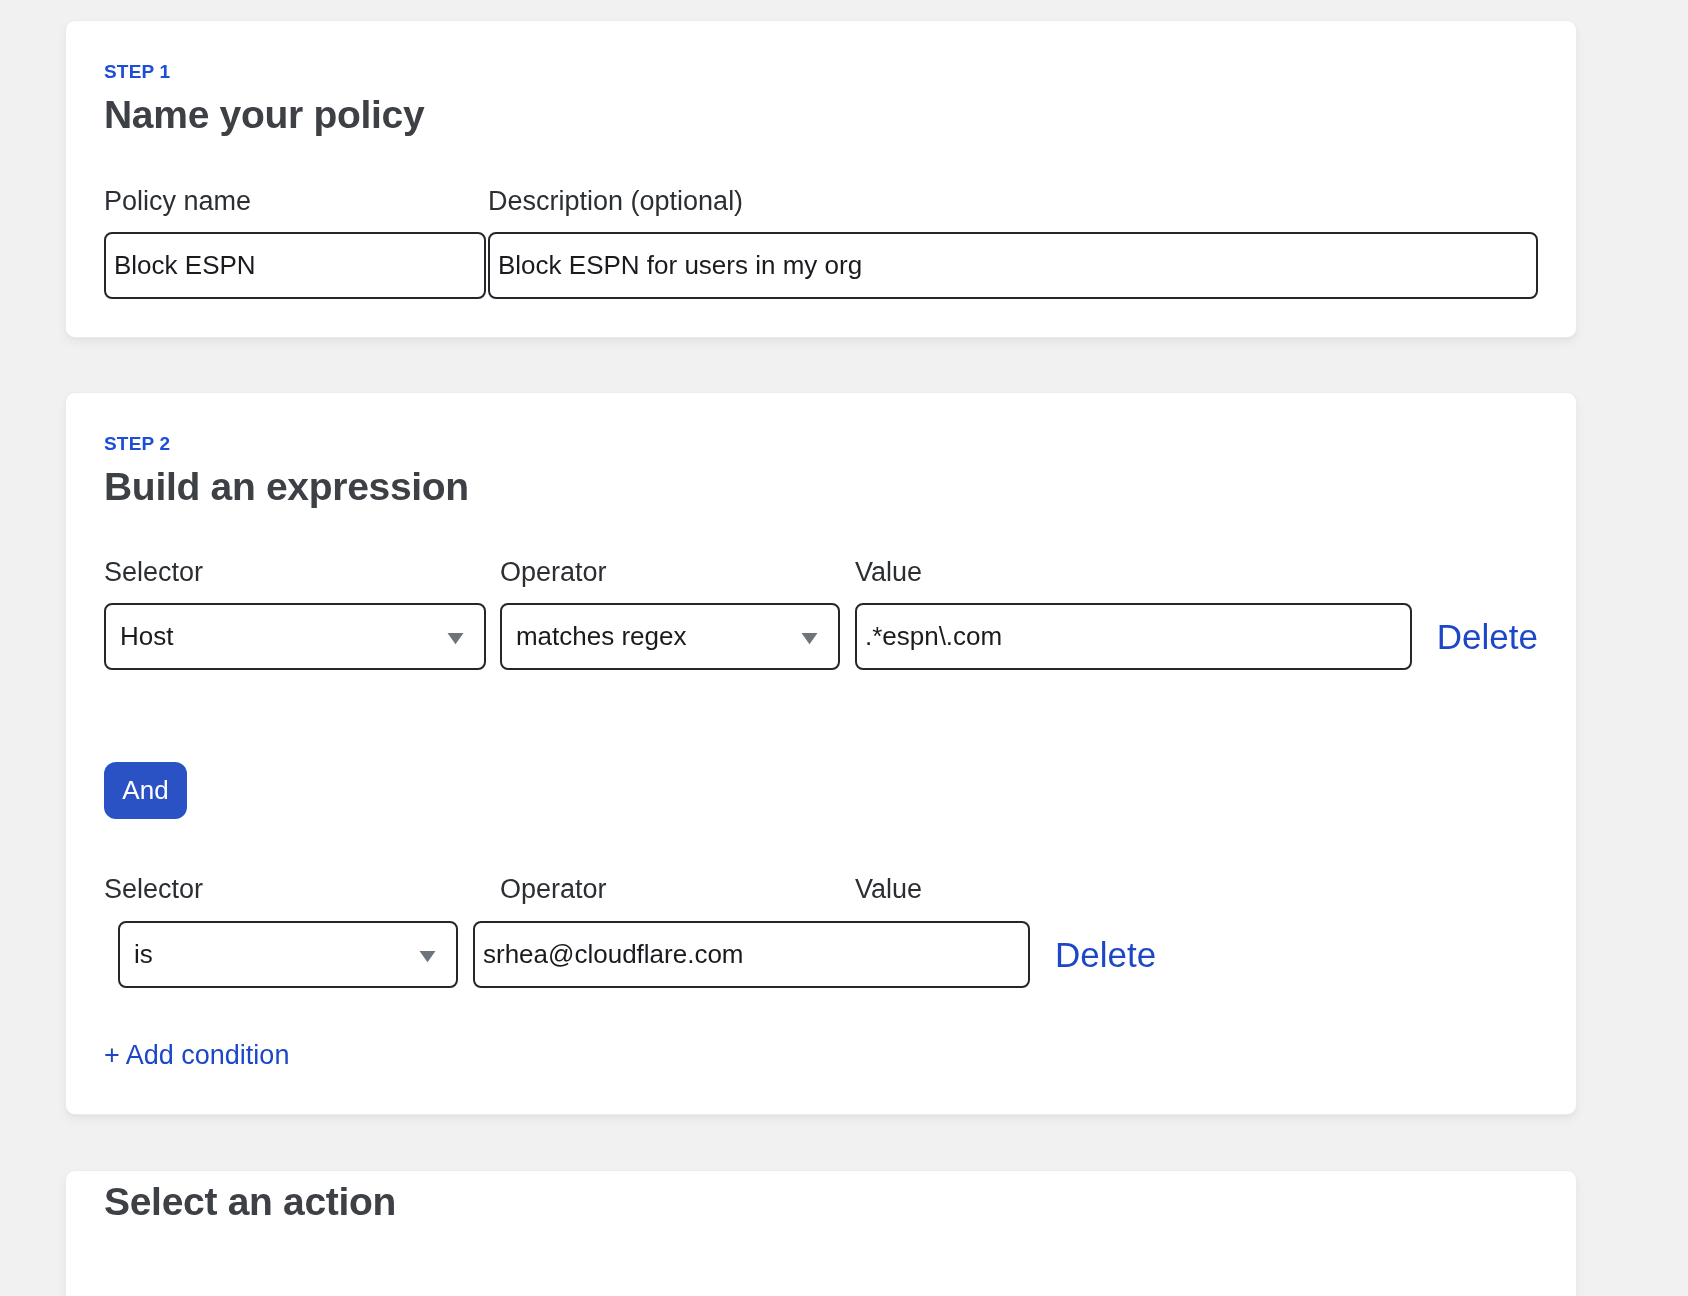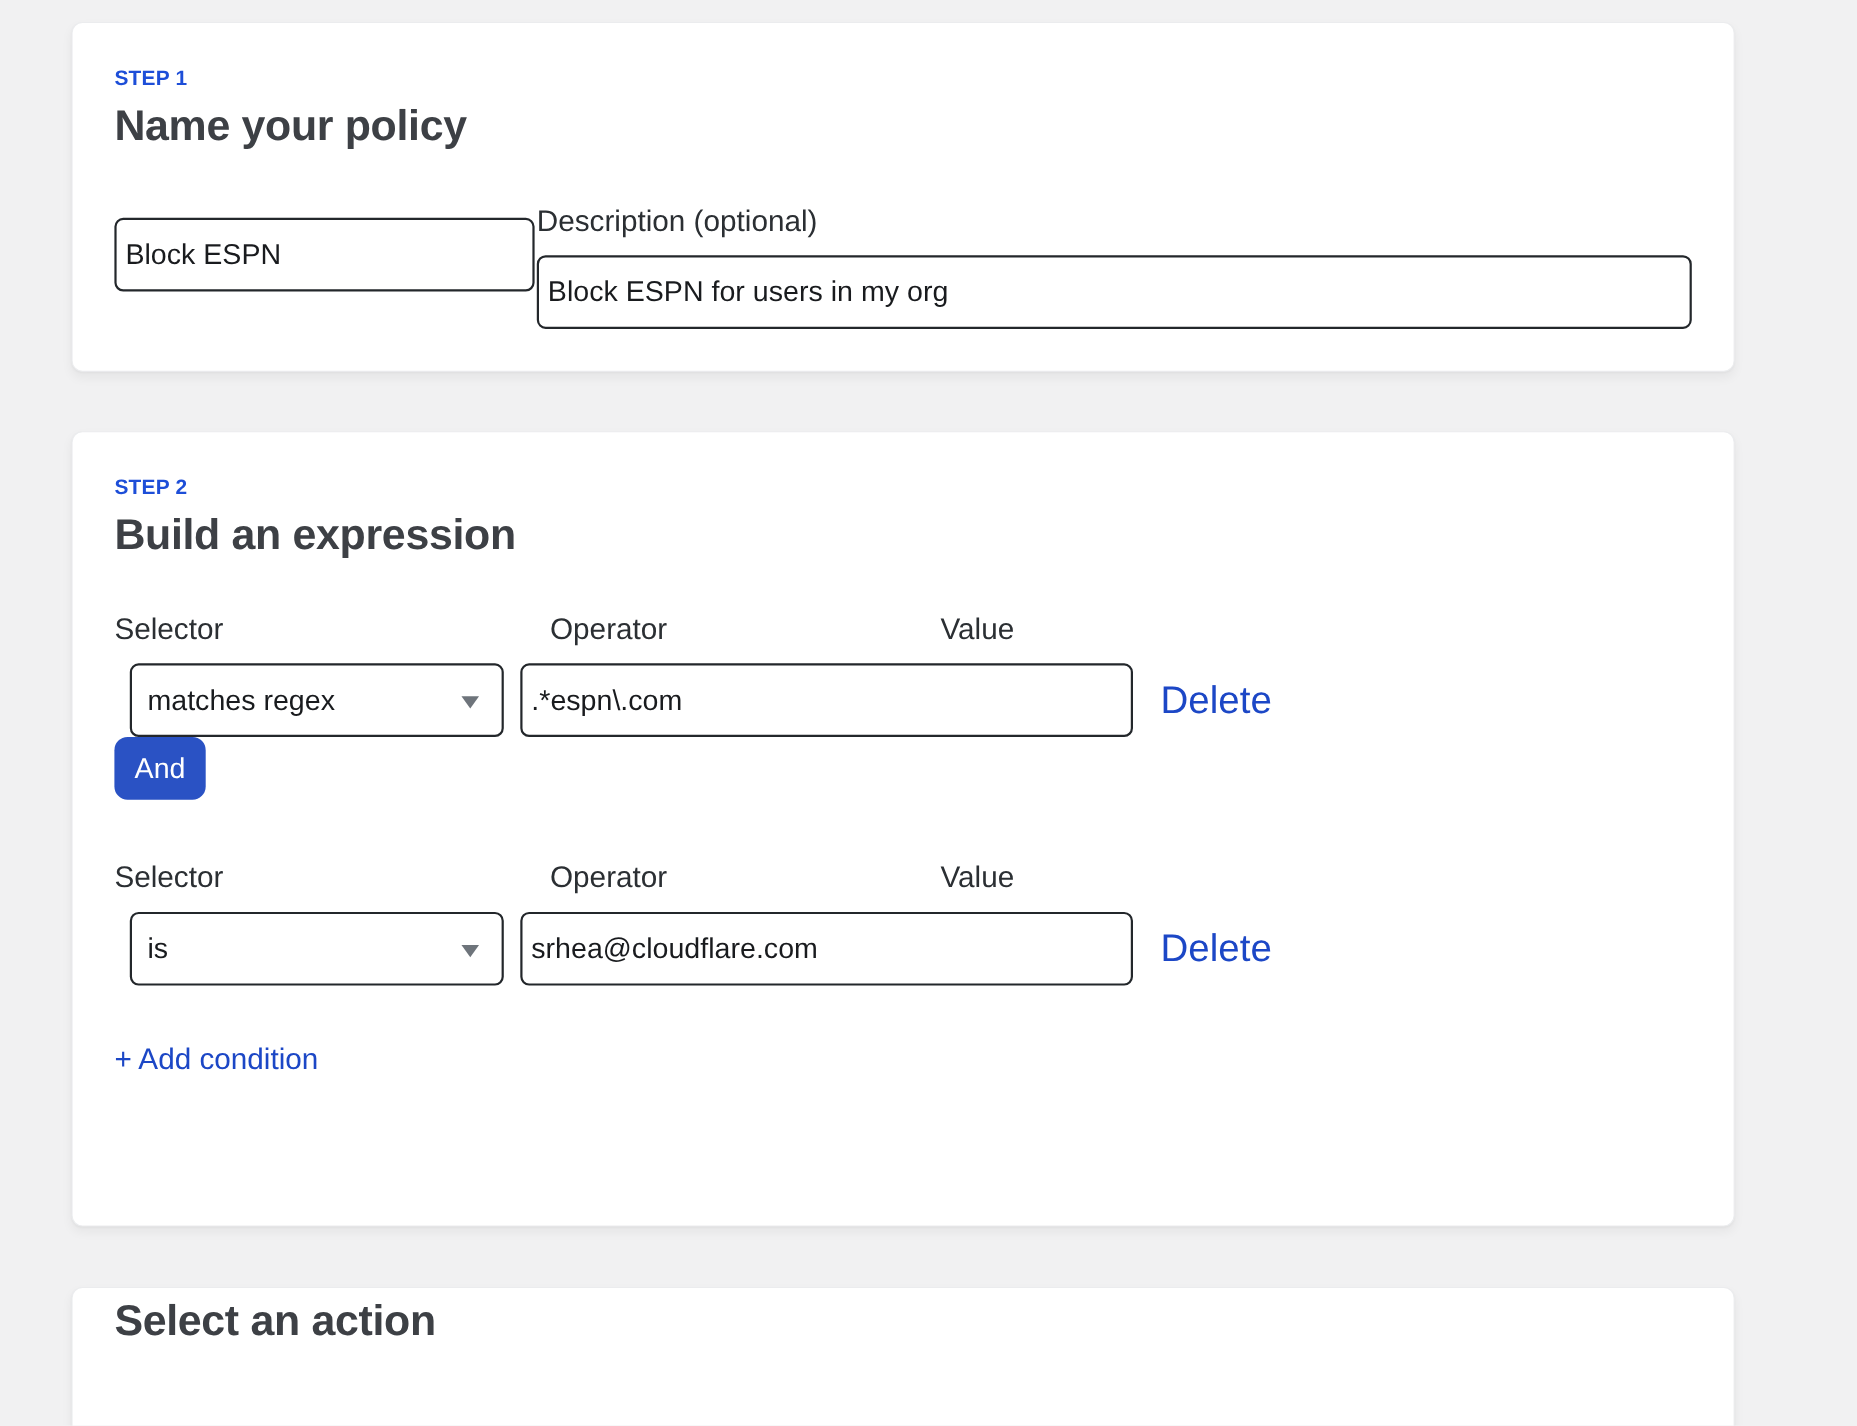--- a/index.html
+++ b/index.html
@@ -100,20 +100,21 @@
     margin-left: 25px;
     align-self: center;
     font-size: 35px;
     line-height: 34px;
     color: #1c47c6;
     text-decoration: none;
     cursor: pointer;
   }
   .and-button {
     display: block;
+    margin-top: 92px;
     width: 83px;
     height: 57px;
     border: none;
     border-radius: 12px;
     background: #2a52c4;
     color: #ffffff;
     font-family: "Liberation Sans", sans-serif;
     font-size: 26px;
     cursor: pointer;
   }
@@ -130,40 +131,47 @@
 </head>
 <body>
 
 <main>
 
   <section class="card card-step1">
     <div class="step-label">STEP 1</div>
     <h2 class="card-title">Name your policy</h2>
     <div class="form-row name-row">
       <div class="col-policy-name">
+        <label class="field-label">Policy name</label>
         <input class="text-input" type="text" value="Block ESPN" style="">
       </div>
       <div class="col-description">
         <label class="field-label">Description (optional)</label>
         <input class="text-input" type="text" value="Block ESPN for users in my org" style="">
       </div>
     </div>
   </section>
 
   <section class="card card-step2">
     <div class="step-label">STEP 2</div>
     <h2 class="card-title">Build an expression</h2>
 
     
     <div class="cond-labels">
       <label class="field-label col-selector">Selector</label>
       <label class="field-label col-operator">Operator</label>
       <label class="field-label col-value">Value</label>
     </div>
     <div class="cond-controls">
+      <div class="select-box col-selector">
+        <span>Host</span>
+        <svg class="chevron" width="19" height="13" viewBox="0 0 19 13">
+            <path d="M1.5 1 h16 L9.5 12.2 Z" fill="#6e747b"></path>
+          </svg>
+      </div>
       <div class="select-box col-operator">
         <span>matches regex</span>
         <svg class="chevron" width="19" height="13" viewBox="0 0 19 13">
             <path d="M1.5 1 h16 L9.5 12.2 Z" fill="#6e747b"></path>
           </svg>
       </div>
       <input class="text-input col-value" type="text" value=".*espn\.com" style="">
       <a class="delete-link">Delete</a>
     </div>
 

